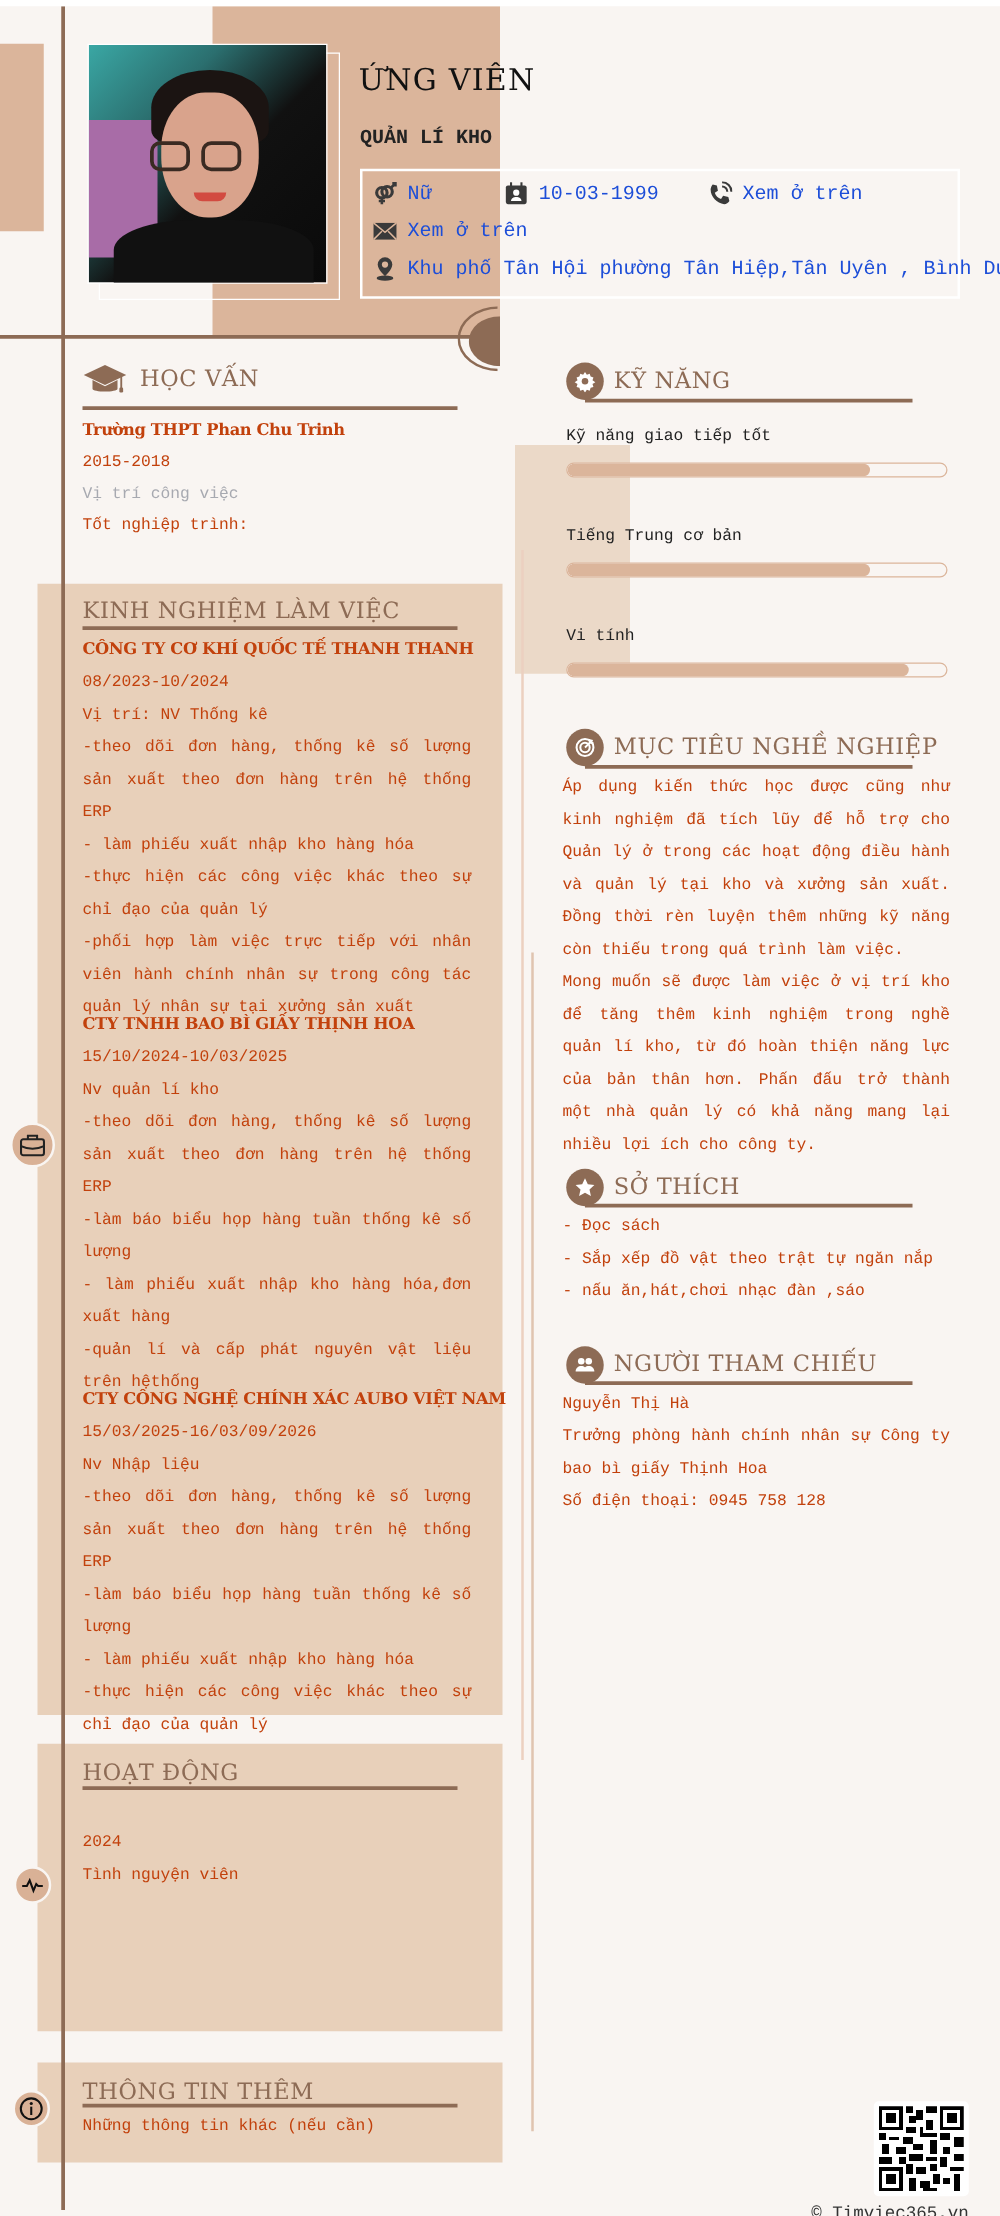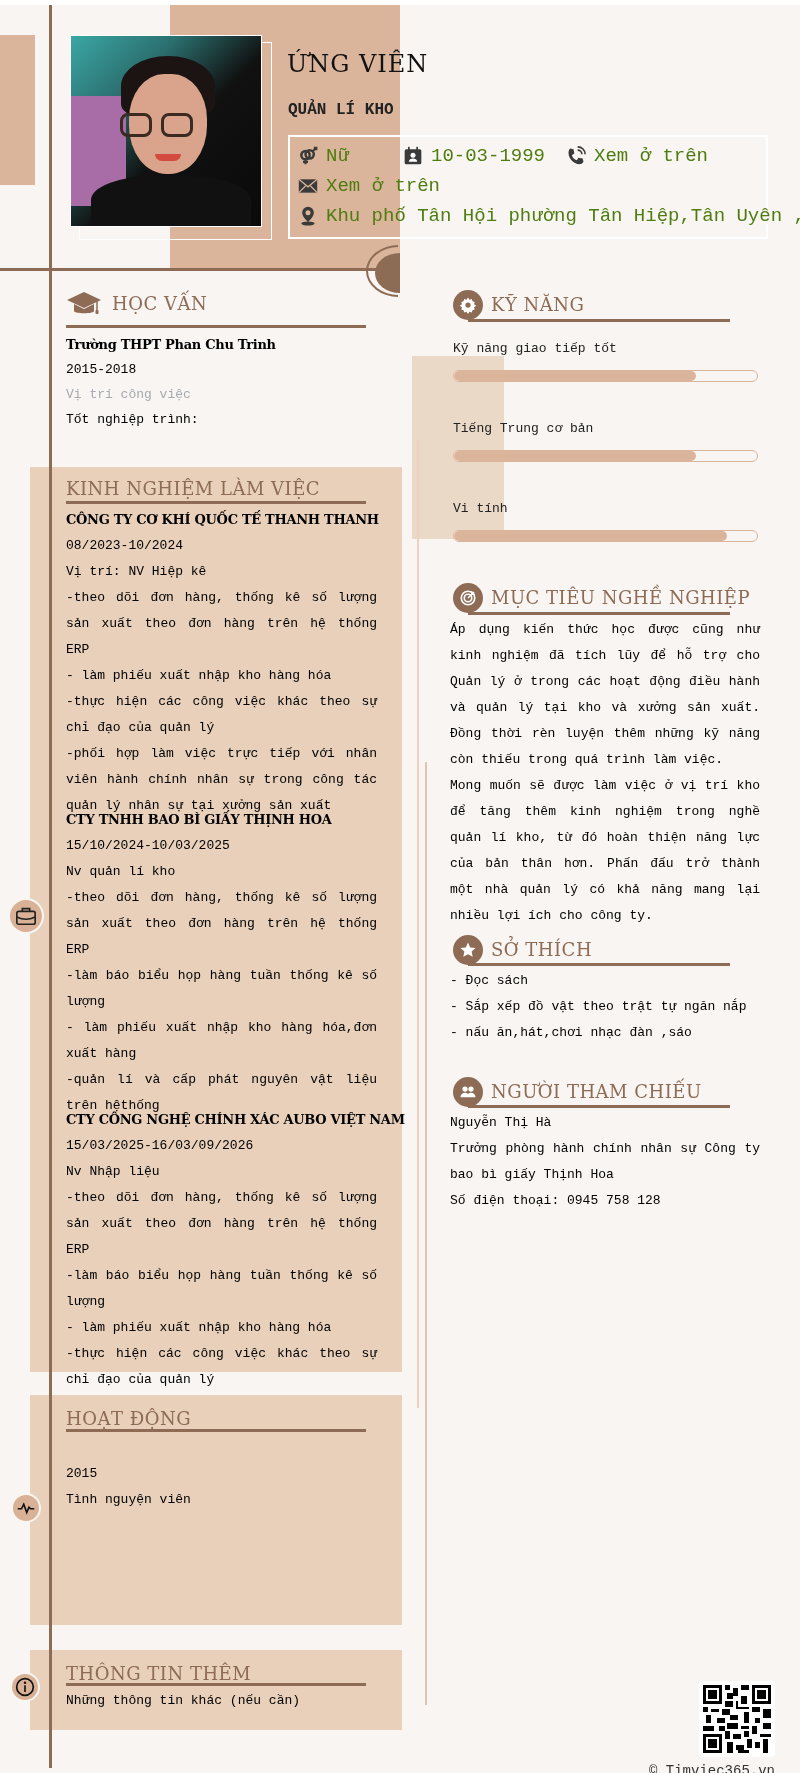--- a/index.html
+++ b/index.html
@@ -28,31 +28,31 @@
   .photo .hair { position: absolute; left: 50px; top: 20px; width: 94px; height: 60px; background: #1b1412; border-radius: 50% 50% 20% 20%; }
   .photo .glasses-l, .photo .glasses-r { position: absolute; top: 77px; width: 32px; height: 24px; border: 3px solid #3a2a22; border-radius: 8px; }
   .photo .glasses-l { left: 49px; } .photo .glasses-r { left: 90px; }
   .photo .lips { position: absolute; left: 84px; top: 118px; width: 26px; height: 7px; background: #d24a40; border-radius: 0 0 10px 10px; }
   .photo .body { position: absolute; left: 20px; top: 140px; width: 160px; height: 60px; background: #111; border-radius: 40% 40% 0 0; }
 
   
   .name { left: 287px; top: 45px; font-size: 24px; font-family: "DejaVu Serif", serif; font-weight: normal; letter-spacing: 1px; color: #111; }
   .job-title { left: 288px; top: 96px; font-size: 16px; font-family: "Liberation Mono", monospace; font-weight: bold; color: #222; }
   .info-box { left: 288px; top: 130px; width: 480px; height: 104px; border: 2px solid #ffffff; }
-  .info-item { position: absolute; display: flex; align-items: center; font-family: "Liberation Mono", monospace; font-size: 19px; color: #4d7c0f; white-space: nowrap; }
+  .info-item { position: absolute; display: flex; align-items: center; font-family: "Liberation Mono", monospace; font-size: 16px; color: #1d4ed8; white-space: nowrap; }
   .info-item svg { width: 20px; height: 20px; margin-right: 8px; flex-shrink: 0; }
 
   
   .sec-head { position: absolute; display: flex; align-items: center; }
   .sec-head .title { font-family: "DejaVu Serif", serif; font-size: 18px; color: #8d6b55; letter-spacing: 0.5px; line-height: 1; }
   .sec-rule { position: absolute; height: 3px; background: #8d6b55; }
   .round-icon { width: 30px; height: 30px; border-radius: 50%; background: #8d6b55; display: flex; align-items: center; justify-content: center; margin-right: 8px; }
   .round-icon svg { width: 18px; height: 18px; }
 
-  .txt { position: absolute; font-family: "Liberation Mono", monospace; font-size: 13px; line-height: 26px; color: #000000; }
+  .txt { position: absolute; font-family: "Liberation Mono", monospace; font-size: 13px; line-height: 26px; color: #c2410c; }
   .txt.bold { font-family: "DejaVu Serif", serif; font-weight: bold; font-size: 13px; letter-spacing: -0.3px; }
   .txt.muted { color: #a7a9b0; }
   .justify { text-align: justify; }
 
   .card { position: absolute; left: 30px; width: 372px; background: #e8d0ba; }
 
   .timeline-dot { position: absolute; left: 8px; width: 36px; height: 36px; border-radius: 50%; background: #d9b196; border: 2px solid #f9f5f2; display: flex; align-items: center; justify-content: center; }
   .timeline-dot svg { width: 22px; height: 22px; }
 
   .skill-label { position: absolute; left: 453px; font-family: "Liberation Mono", monospace; font-size: 13px; color: #222; }
@@ -150,21 +150,21 @@
 
   <div class="card" style="top:462px; height:905px;"></div>
   <div class="sec-head" style="left:66px; top:475px;">
     <span class="title">KINH NGHIỆM LÀM VIỆC</span>
   </div>
   <div class="sec-rule" style="left:66px; top:496px; width:300px;"></div>
 
   <div>
     <div class="txt bold" style="left:66px; top:502px;">CÔNG TY CƠ KHÍ QUỐC TẾ THANH THANH</div>
     <div class="txt" style="left:66px; top:528px;">08/2023-10/2024</div>
-    <div class="txt" style="left:66px; top:554px;">Vị trí: NV Hiệp kê</div>
+    <div class="txt" style="left:66px; top:554px;">Vị trí: NV Thống kê</div>
     <div class="txt justify" style="left:66px; top:580px; width:311px; white-space:pre-line;">-theo dõi đơn hàng, thống kê số lượng sản xuất theo đơn hàng trên hệ thống ERP
 - làm phiếu xuất nhập kho hàng hóa
 -thực hiện các công việc khác theo sự chỉ đạo của quản lý
 -phối hợp làm việc trực tiếp với nhân viên hành chính nhân sự trong công tác quản lý nhân sự tại xưởng sản xuất</div>
   </div>
 
   <div>
     <div class="txt bold" style="left:66px; top:802px;">CTY TNHH BAO BÌ GIẤY THỊNH HOA</div>
     <div class="txt" style="left:66px; top:828px;">15/10/2024-10/03/2025</div>
     <div class="txt" style="left:66px; top:854px;">Nv quản lí kho</div>
@@ -189,21 +189,21 @@
         <rect x="2" y="7" width="20" height="14" rx="2" fill="none" stroke="#222" stroke-width="1.8"></rect>
         <path d="M8 7V4h8v3M2 13c6 3 14 3 20 0" fill="none" stroke="#222" stroke-width="1.8"></path>
       </svg>
   </div>
 
   <div class="card" style="top:1390px; height:230px;"></div>
   <div class="sec-head" style="left:66px; top:1405px;">
     <span class="title">HOẠT ĐỘNG</span>
   </div>
   <div class="sec-rule" style="left:66px; top:1424px; width:300px;"></div>
-  <div class="txt" style="left:66px; top:1456px;">2015</div>
+  <div class="txt" style="left:66px; top:1456px;">2024</div>
   <div class="txt" style="left:66px; top:1482px;">Tình nguyện viên</div>
   <div class="timeline-dot" style="top:1488px; width:30px; height:30px; left:11px;">
     <svg viewBox="0 0 24 24" style="width:18px;height:18px;">
         <path d="M1 13h5l3-6 4 11 3-7 2 2h5" fill="none" stroke="#111" stroke-width="2.2"></path>
       </svg>
   </div>
 
   <div class="card" style="top:1645px; height:80px;"></div>
   <div class="sec-head" style="left:66px; top:1660px;">
     <span class="title">THÔNG TIN THÊM</span>

